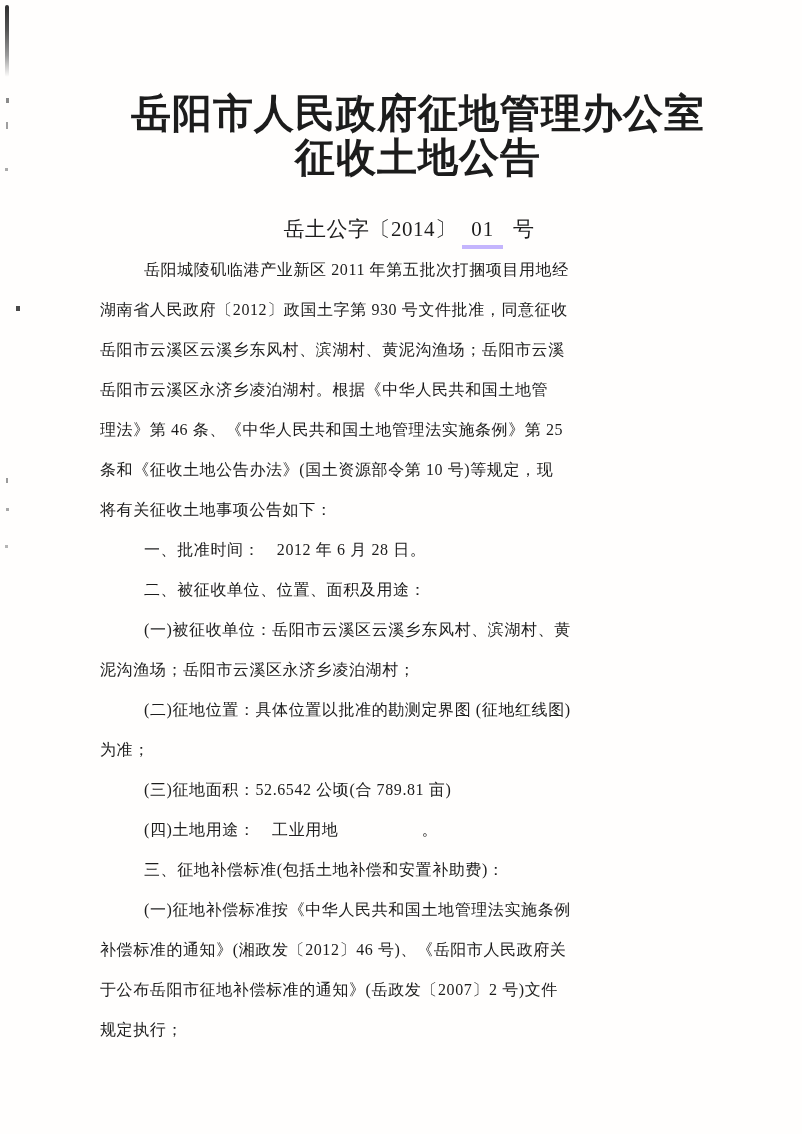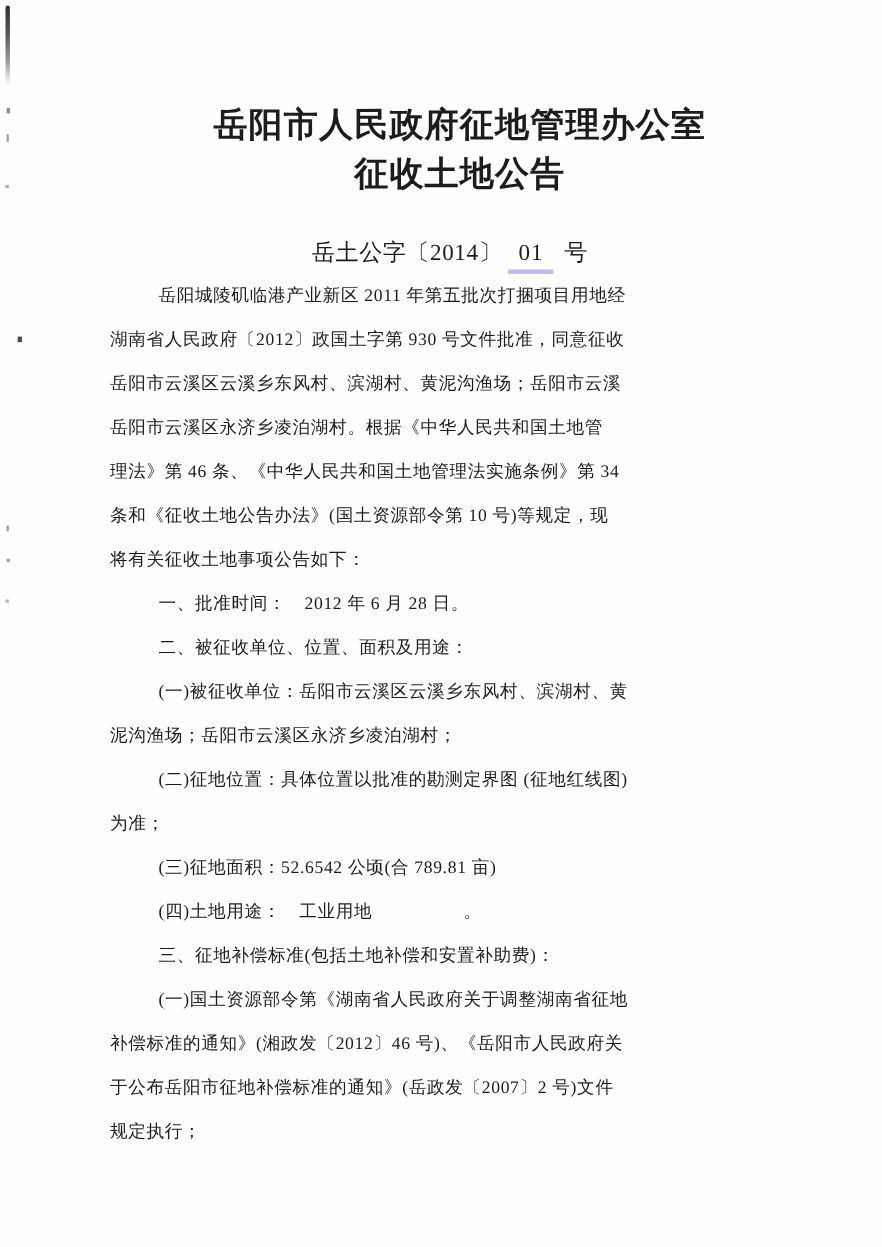--- a/index.html
+++ b/index.html
@@ -36,21 +36,21 @@
 
   .title-block {
     position: absolute;
     left: 0;
     right: 0;
     top: 92px;
     text-align: center;
     padding-left: 34px; 
   }
   .title-line {
-    font-size: 31px;
+    font-size: 40px;
     font-weight: bold;
     line-height: 44px;
     letter-spacing: 1px;
     white-space: nowrap;
     text-align: center;
   }
   .doc-number {
     position: absolute;
     left: 0;
     right: 0;
@@ -110,31 +110,31 @@
     <span class="prefix">岳土公字〔2014〕</span>
     <span class="num">01</span>
     <span class="suffix">号</span>
   </div>
 
   <div class="body-text">
       <div class="line indent">岳阳城陵矶临港产业新区 2011 年第五批次打捆项目用地经</div>
       <div class="line">湖南省人民政府〔2012〕政国土字第 930 号文件批准，同意征收</div>
       <div class="line">岳阳市云溪区云溪乡东风村、滨湖村、黄泥沟渔场；岳阳市云溪</div>
       <div class="line">岳阳市云溪区永济乡凌泊湖村。根据《中华人民共和国土地管</div>
-      <div class="line">理法》第 46 条、《中华人民共和国土地管理法实施条例》第 34</div>
+      <div class="line">理法》第 46 条、《中华人民共和国土地管理法实施条例》第 25</div>
       <div class="line">条和《征收土地公告办法》(国土资源部令第 10 号)等规定，现</div>
       <div class="line">将有关征收土地事项公告如下：</div>
       <div class="line indent">一、批准时间：　2012 年 6 月 28 日。</div>
       <div class="line indent">二、被征收单位、位置、面积及用途：</div>
       <div class="line indent">(一)被征收单位：岳阳市云溪区云溪乡东风村、滨湖村、黄</div>
       <div class="line">泥沟渔场；岳阳市云溪区永济乡凌泊湖村；</div>
       <div class="line indent">(二)征地位置：具体位置以批准的勘测定界图 (征地红线图)</div>
       <div class="line">为准；</div>
       <div class="line indent">(三)征地面积：52.6542 公顷(合 789.81 亩)</div>
       <div class="line indent">(四)土地用途：　工业用地　　　　　。</div>
       <div class="line indent">三、征地补偿标准(包括土地补偿和安置补助费)：</div>
-      <div class="line indent">(一)国土资源部令第《湖南省人民政府关于调整湖南省征地</div>
+      <div class="line indent">(一)征地补偿标准按《中华人民共和国土地管理法实施条例</div>
       <div class="line">补偿标准的通知》(湘政发〔2012〕46 号)、《岳阳市人民政府关</div>
       <div class="line">于公布岳阳市征地补偿标准的通知》(岳政发〔2007〕2 号)文件</div>
       <div class="line">规定执行；</div>
     </div>
 
 </div>
 
 </body></html>

